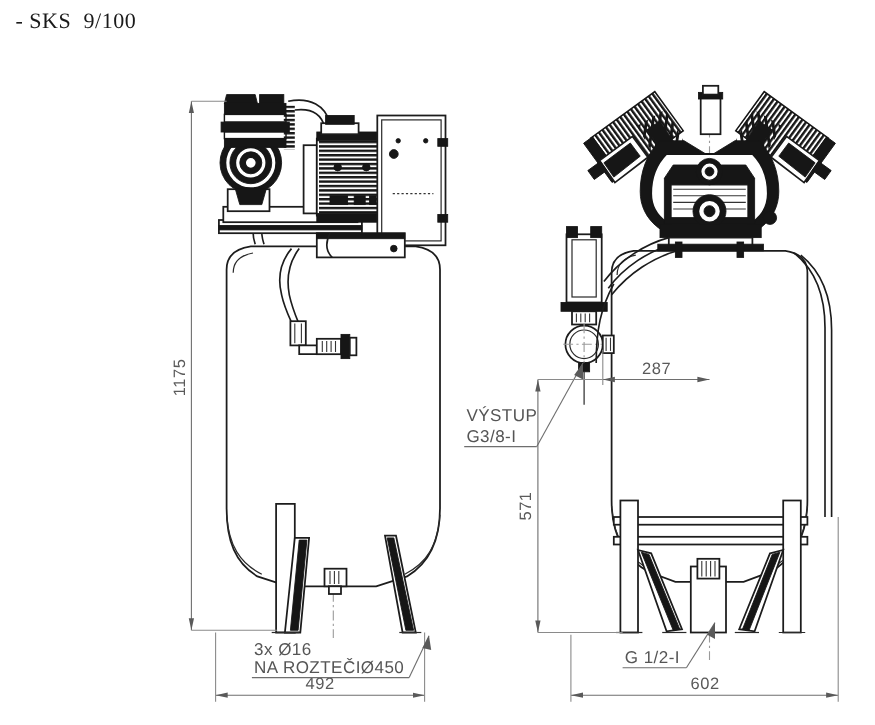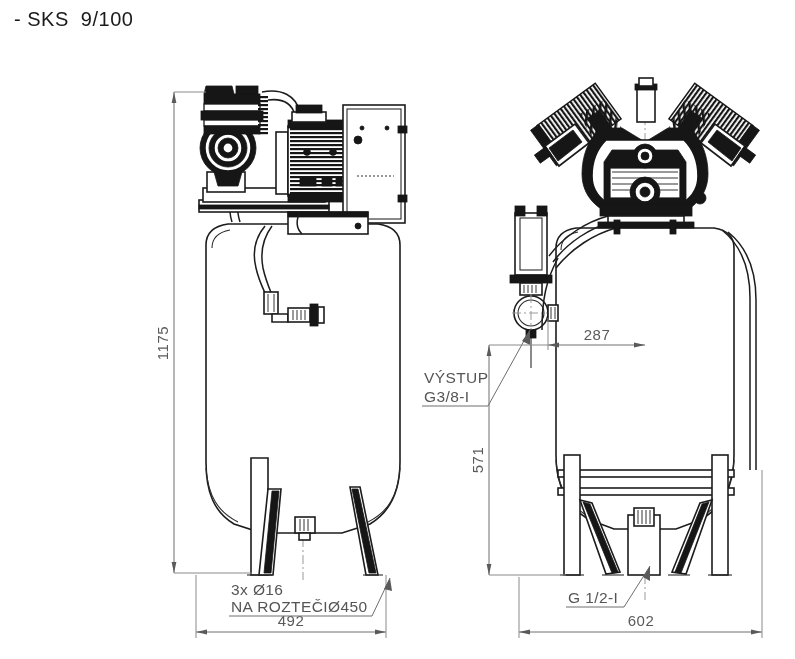--- a/index.html
+++ b/index.html
@@ -18,21 +18,21 @@
     position: absolute;
     left: 0; top: 0;
     width: 795px;
     height: 659px;
     background: #ffffff;
   }
   .title-text {
     position: absolute;
     left: 14px;
     top: 8px;
-    font-family: Liberation Sans, sans-serif;
+    font-family: Liberation Serif, serif;
     font-size: 20px;
     color: #1a1a1a;
     letter-spacing: 0.5px;
     white-space: pre;
   }
   svg.draw {
     position: absolute;
     left: 0;
     top: 0;
     width: 795px;

